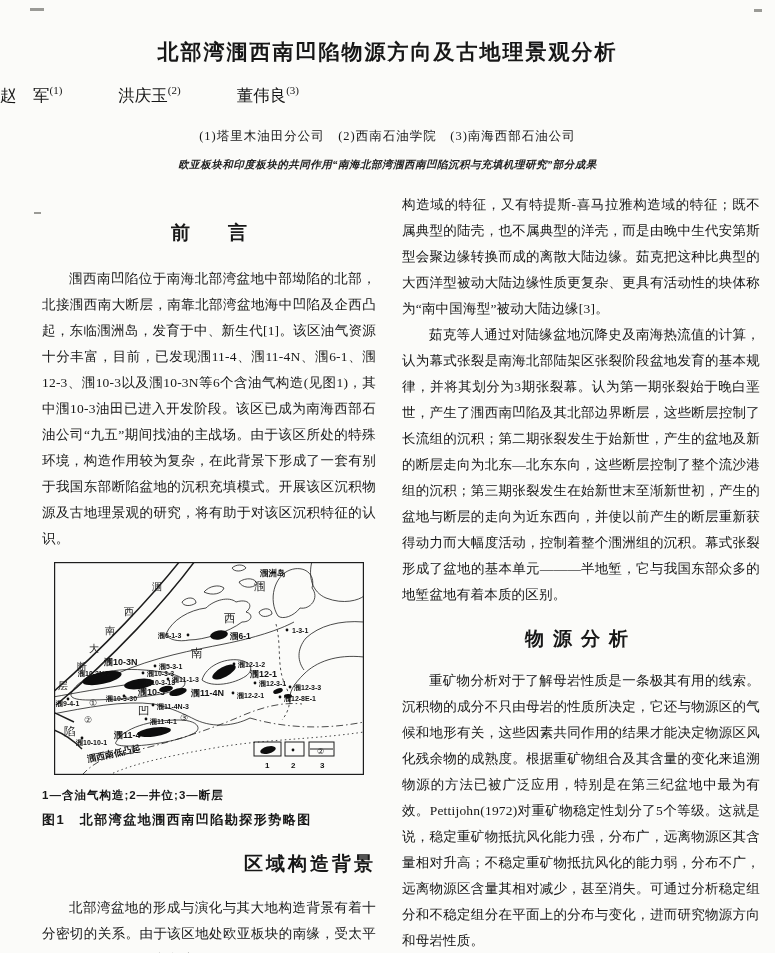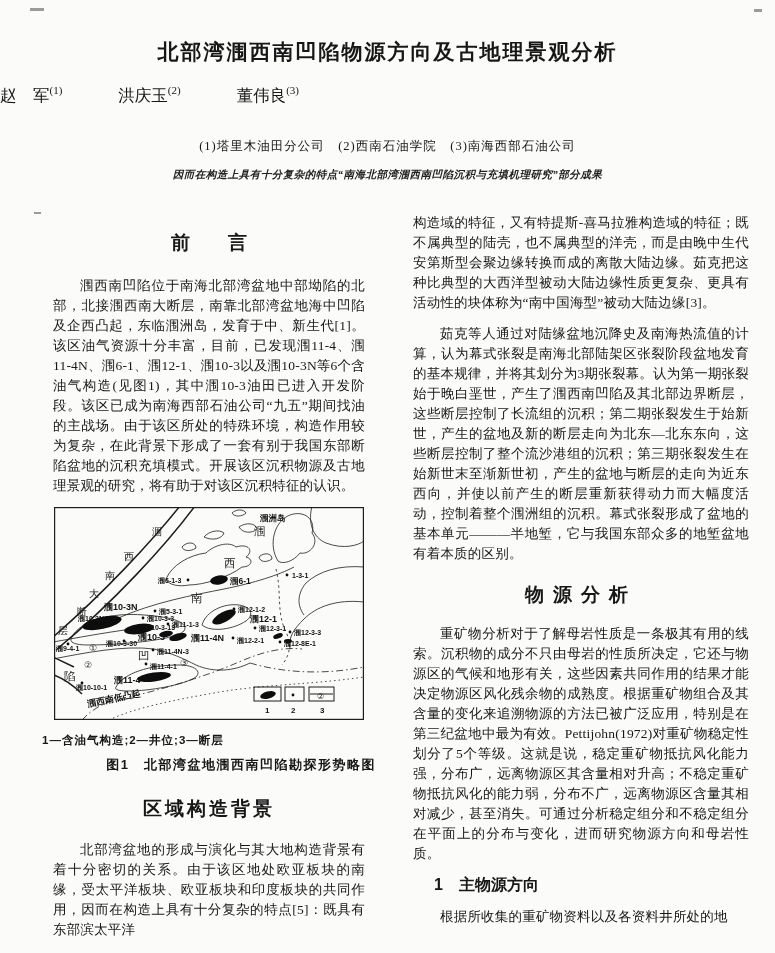--- a/index.html
+++ b/index.html
@@ -2,41 +2,41 @@
 <html><head>
 <meta charset="utf-8">
 <style>
   html,body{margin:0;padding:0;background:#e8e8e6;}
   .page{position:relative;width:775px;height:953px;margin:0 auto;background:#fbfbf9;color:#171717;
         font-family:"Liberation Serif",serif;overflow:hidden;}
   .title{padding-top:24px;text-align:center;font-family:"Liberation Sans",sans-serif;
          font-size:21px;font-weight:900;letter-spacing:2px;}
   .authors{margin-top:18px;display:flex;justify-content:flex-start;gap:56px;font-size:16.5px;}
   .authors sup{font-size:11px;}
-  .affil{margin-top:31px;text-align:center;font-size:12.5px;letter-spacing:1px;}
+  .affil{margin-top:21px;text-align:center;font-size:12.5px;letter-spacing:1px;}
   .footnote{margin-top:13px;text-align:center;font-size:10.5px;font-style:italic;
             font-weight:bold;letter-spacing:0.5px;color:#222;}
   .columns{display:flex;margin:20px 15px 0 42px;gap:26px;}
   .col-left{width:334px;}
   .col-right{width:358px;}
-  p.body{margin:11px;font-size:13.5px;line-height:20px;text-align:justify;text-indent:2em;
+  p.body{margin:0;font-size:13.5px;line-height:26px;text-align:justify;text-indent:2em;
          letter-spacing:0.2px;}
   p.cont{text-indent:0;}
   h2.sec{margin:0;text-align:center;font-family:"Liberation Sans",sans-serif;font-weight:bold;
          font-size:19px;}
   #h-preface{margin:28px 0 20px;}
   #h-provenance{margin:18px 0 16px;letter-spacing:9px;}
-  #h-regional{margin:22px 0 18px;letter-spacing:3px;}
+  #h-regional{margin:22px 0 18px;letter-spacing:3px;text-align:right;}
   h3.subsec{margin:7px 0 3px;padding-left:2em;font-family:"Liberation Sans",sans-serif;
             font-size:16px;font-weight:bold;}
   figure{margin:10px 0 12px;}
   .map-svg{display:block;margin:0 auto;}
   .legend-line{margin-top:13px;font-family:"Liberation Sans",sans-serif;
                font-size:11.5px;font-weight:bold;letter-spacing:1px;}
-  .fig-caption{margin-top:8px;text-align:right;font-family:"Liberation Sans",sans-serif;
+  .fig-caption{margin-top:8px;text-align:left;font-family:"Liberation Sans",sans-serif;
                font-size:13px;font-weight:bold;letter-spacing:1.5px;}
   
   .ln path,.ln rect,.ln line,.ln ellipse{fill:none;stroke:#1d1d1d;}
   .ln path{stroke-width:0.9;}
   .fault path{stroke-width:1.5;}
   .thin path{stroke-width:0.8;}
   .blob{fill:#0d0d0d;stroke:none;}
   .well-dot{fill:#0d0d0d;stroke:none;}
   text.mlab{font-family:"Liberation Sans",sans-serif;font-weight:bold;fill:#111;}
   text.mchar{font-family:"Liberation Serif",serif;font-weight:normal;fill:#1a1a1a;}
@@ -53,27 +53,27 @@
 
   <h1 class="title">北部湾涠西南凹陷物源方向及古地理景观分析</h1>
 
   <div class="authors">
     <span><span>赵　军</span><sup>(1)</sup></span>
     <span><span>洪庆玉</span><sup>(2)</sup></span>
     <span><span>董伟良</span><sup>(3)</sup></span>
   </div>
 
   <div class="affil">(1)塔里木油田分公司　(2)西南石油学院　(3)南海西部石油公司</div>
-  <div class="footnote">因而在构造上具有十分复杂的特点“南海北部湾涠西南凹陷沉积与充填机理研究”部分成果</div>
+  <div class="footnote">欧亚板块和印度板块的共同作用“南海北部湾涠西南凹陷沉积与充填机理研究”部分成果</div>
 
   <div class="columns">
 
     <div class="col-left">
       <h2 class="sec" id="h-preface">前　　言</h2>
-      <p class="body">涠西南凹陷位于南海北部湾盆地中部坳陷的北部，北接涠西南大断层，南靠北部湾盆地海中凹陷及企西凸起，东临涠洲岛，发育于中、新生代[1]。该区油气资源十分丰富，目前，已发现涠11-4、涠11-4N、涠6-1、涠12-1、涠10-3以及涠10-3N等6个含油气构造(见图1)，其中涠10-3油田已进入开发阶段。该区已成为南海西部石油公司“九五”期间找油的主战场。由于该区所处的特殊环境，构造作用较为复杂，在此背景下形成了一套有别于我国东部断陷盆地的沉积充填模式。开展该区沉积物源及古地理景观的研究，将有助于对该区沉积特征的认识。</p>
+      <p class="body">涠西南凹陷位于南海北部湾盆地中部坳陷的北部，北接涠西南大断层，南靠北部湾盆地海中凹陷及企西凸起，东临涠洲岛，发育于中、新生代[1]。该区油气资源十分丰富，目前，已发现涠11-4、涠11-4N、涠6-1、涠12-3、涠10-3以及涠10-3N等6个含油气构造(见图1)，其中涠10-3油田已进入开发阶段。该区已成为南海西部石油公司“九五”期间找油的主战场。由于该区所处的特殊环境，构造作用较为复杂，在此背景下形成了一套有别于我国东部断陷盆地的沉积充填模式。开展该区沉积物源及古地理景观的研究，将有助于对该区沉积特征的认识。</p>
 
       <figure>
         <svg class="map-svg" width="310" height="213" viewBox="0 0 310 213">
           <g class="ln">
             <rect x="0.6" y="0.6" width="308.8" height="211.8" stroke-width="1.2"></rect>
           </g>
           <g class="ln fault">
             <path d="M126,-1 C 98,34 50,86 -1,130"></path>
             <path d="M141,-1 C 112,38 60,95 2,143"></path>
             <path d="M-1,150 L 20,160 M0,168 C 10,172 20,179 28,187"></path>

